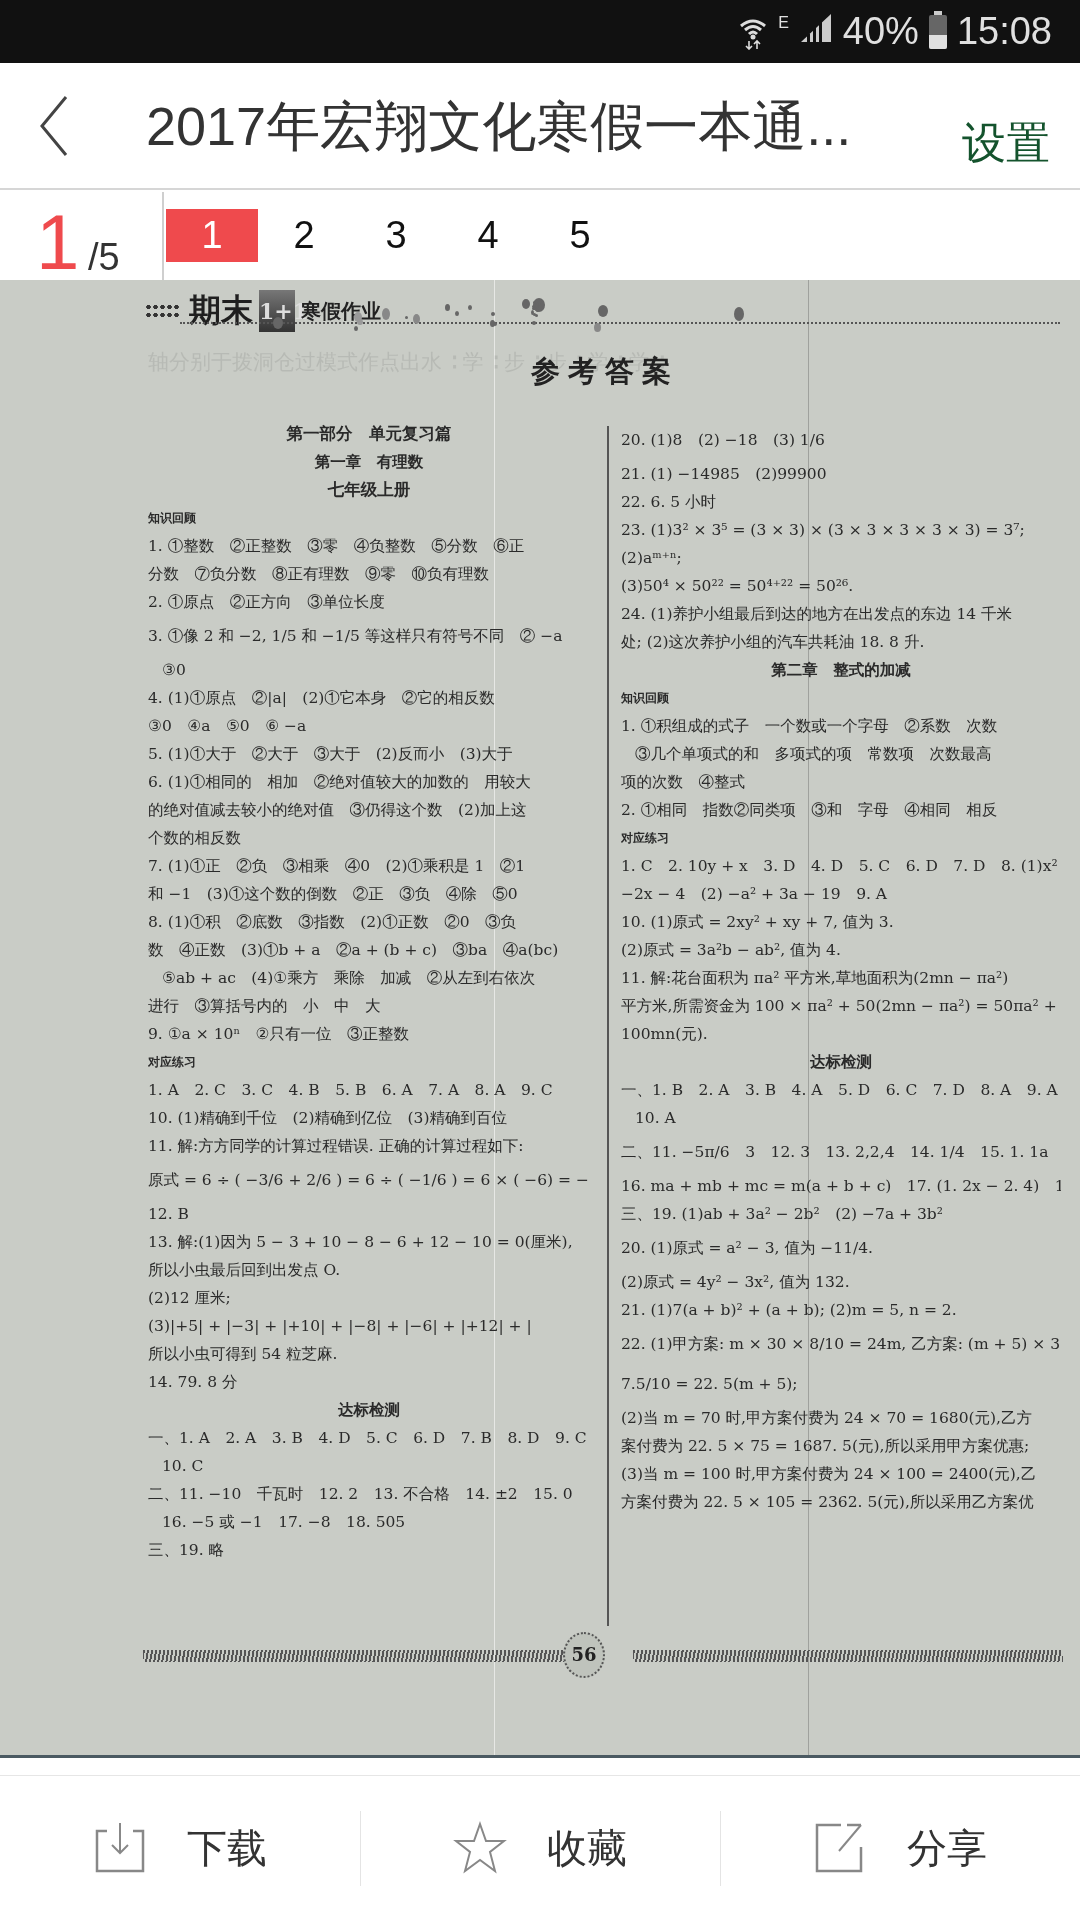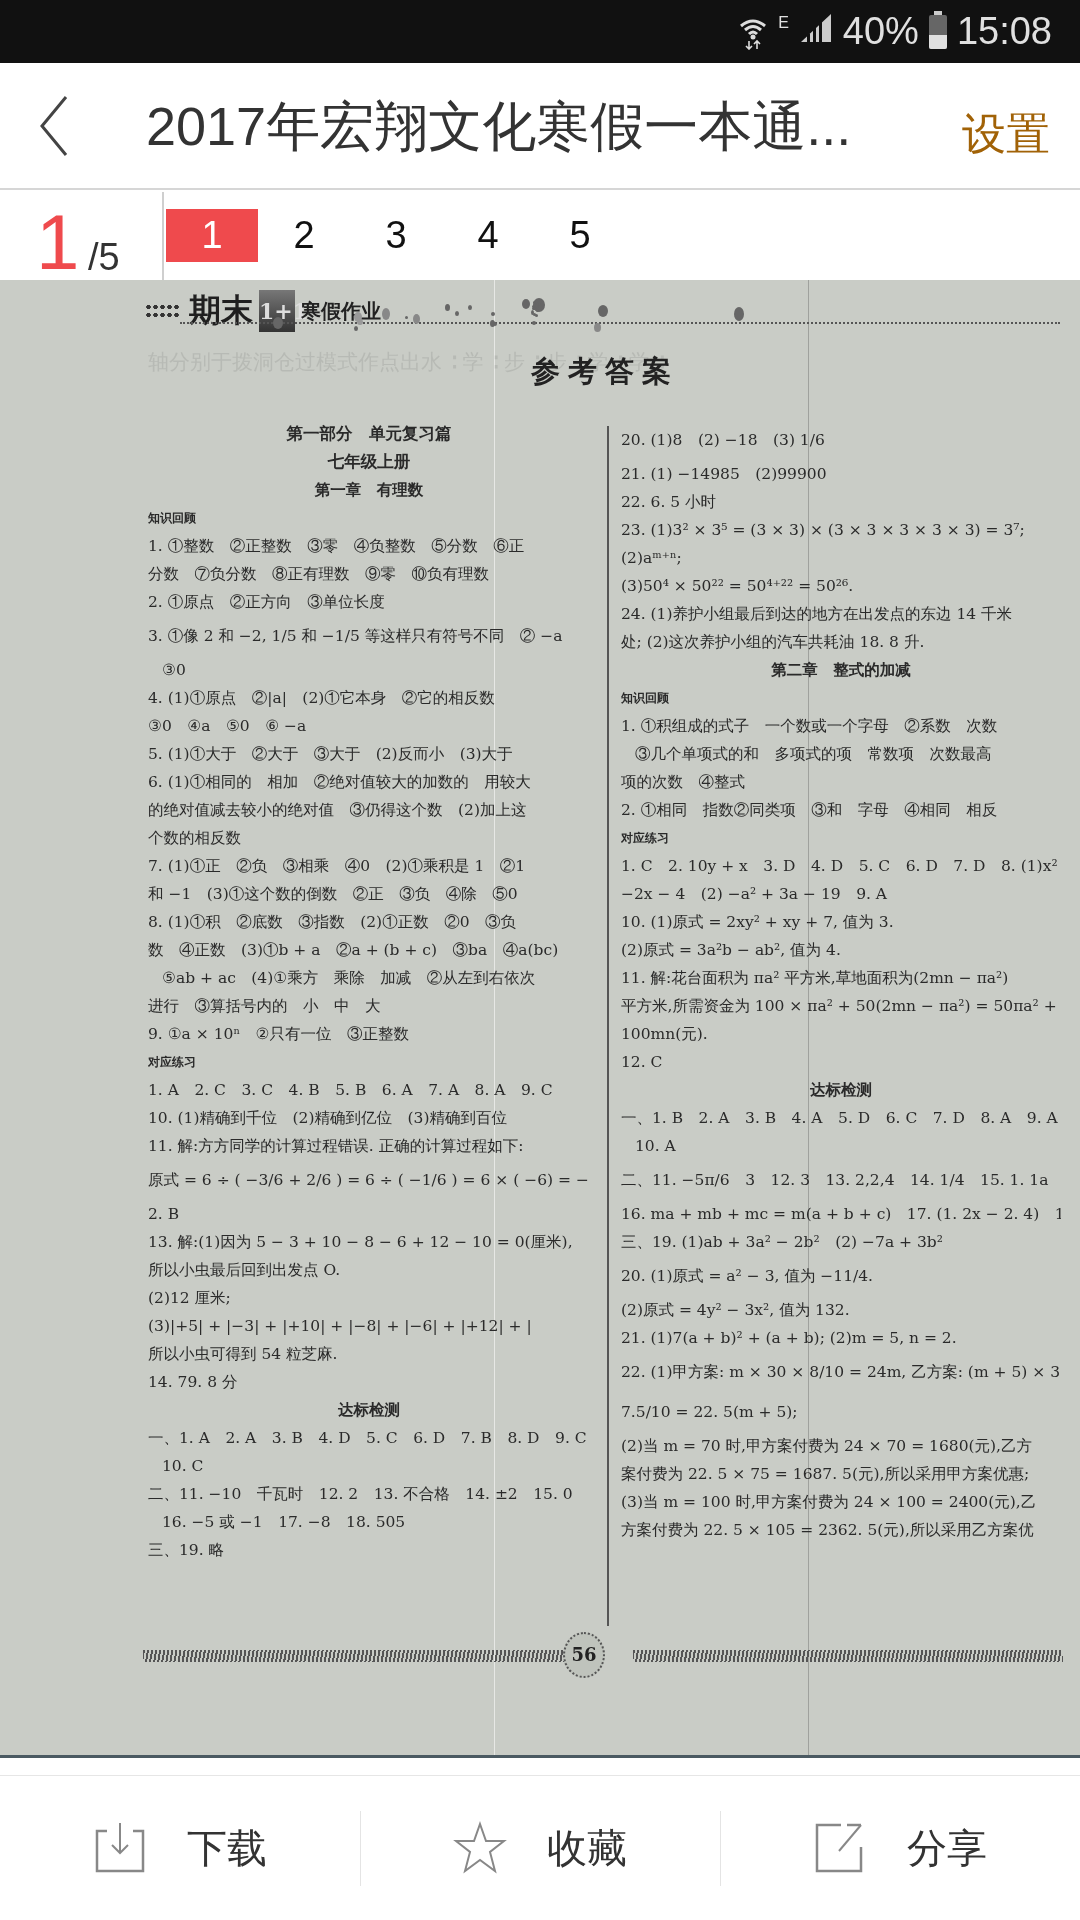--- a/index.html
+++ b/index.html
@@ -16,21 +16,21 @@
   .signal-icon svg { width: 34px; height: 32px; }
   .battery-icon { width: 18px; height: 34px; position: relative; border-radius: 2px; background: #666; }
   .battery-icon::before { content: ""; position: absolute; left: 5px; top: -4px; width: 8px; height: 4px; background: #ccc; }
   .battery-icon .fill { position: absolute; left: 0; bottom: 0; width: 100%; height: 40%; background: #e0e0e0; border-radius: 0 0 2px 2px; }
 
   
   .app-header { position: absolute; left: 0; top: 63px; width: 1080px; height: 127px; background: #ffffff; border-bottom: 2px solid #d6d6d6; }
   .back-btn { position: absolute; left: 20px; top: 28px; width: 70px; height: 70px; }
   .back-btn svg { width: 70px; height: 70px; }
   .title { position: absolute; left: 146px; top: 0; height: 127px; line-height: 127px; font-family: "Liberation Sans", sans-serif; font-size: 54px; color: #333333; white-space: nowrap; }
-  .settings-btn { position: absolute; right: 30px; top: 8px; height: 127px; line-height: 127px; font-size: 44px; color: #a16207; font-family: Liberation Serif, serif; }
+  .settings-btn { position: absolute; right: 30px; top: 16px; height: 127px; line-height: 127px; font-size: 44px; color: #14532d; }
 
   
   .pager { position: absolute; left: 0; top: 192px; width: 1080px; height: 88px; background: #ffffff; }
   .page-count { position: absolute; left: 0; top: 0; width: 164px; height: 88px; border-right: 2px solid #cfcfcf; }
   .page-current { position: absolute; left: 36px; top: 10px; font-family: "Liberation Sans", sans-serif; font-size: 78px; color: #ef4a4d; line-height: 80px; }
   .page-total { position: absolute; left: 88px; top: 44px; font-family: "Liberation Sans", sans-serif; font-size: 38px; color: #333333; }
   .page-tabs { position: absolute; left: 166px; top: 17px; display: flex; }
   .page-tab { width: 92px; height: 53px; font-family: "Liberation Sans", sans-serif; font-size: 38px; line-height: 53px; text-align: center; color: #111; }
   .page-tab.active { background: #ef4a4d; color: #ffffff; }
 
@@ -187,22 +187,22 @@
   <div class="deco-dot" style="left:535px; top:24px; width:3px; height:3px;"></div>
   <div class="deco-dot" style="left:536px; top:23px; width:3px; height:3px;"></div>
   <div class="deco-dot" style="left:535px; top:25px; width:3px; height:3px;"></div>
 
   <div class="doc-title">参考答案</div>
 
   <div class="col-divider"></div>
 
   <div class="col col-left" id="col-left">
       <div class="line h-center h-part">第一部分　单元复习篇</div>
+      <div class="line h-center">第一章　有理数</div>
       <div class="line h-center h-part">七年级上册</div>
-      <div class="line h-center">第一章　有理数</div>
       <div class="line h-sub">知识回顾</div>
       <div class="line">1. ①整数　②正整数　③零　④负整数　⑤分数　⑥正</div>
       <div class="line">分数　⑦负分数　⑧正有理数　⑨零　⑩负有理数</div>
       <div class="line">2. ①原点　②正方向　③单位长度</div>
       <div class="line tall">3. ①像 2 和 −2, 1/5 和 −1/5 等这样只有符号不同　② −a</div>
       <div class="line indent">③0</div>
       <div class="line">4. (1)①原点　②|a|　(2)①它本身　②它的相反数</div>
       <div class="line">③0　④a　⑤0　⑥ −a</div>
       <div class="line">5. (1)①大于　②大于　③大于　(2)反而小　(3)大于</div>
       <div class="line">6. (1)①相同的　相加　②绝对值较大的加数的　用较大</div>
@@ -213,21 +213,21 @@
       <div class="line">8. (1)①积　②底数　③指数　(2)①正数　②0　③负</div>
       <div class="line">数　④正数　(3)①b + a　②a + (b + c)　③ba　④a(bc)</div>
       <div class="line indent">⑤ab + ac　(4)①乘方　乘除　加减　②从左到右依次</div>
       <div class="line">进行　③算括号内的　小　中　大</div>
       <div class="line">9. ①a × 10ⁿ　②只有一位　③正整数</div>
       <div class="line h-sub">对应练习</div>
       <div class="line">1. A　2. C　3. C　4. B　5. B　6. A　7. A　8. A　9. C</div>
       <div class="line">10. (1)精确到千位　(2)精确到亿位　(3)精确到百位</div>
       <div class="line">11. 解:方方同学的计算过程错误. 正确的计算过程如下:</div>
       <div class="line tall">原式 = 6 ÷ ( −3/6 + 2/6 ) = 6 ÷ ( −1/6 ) = 6 × ( −6) = −36.</div>
-      <div class="line">2. B</div>
+      <div class="line">12. B</div>
       <div class="line">13. 解:(1)因为 5 − 3 + 10 − 8 − 6 + 12 − 10 = 0(厘米),</div>
       <div class="line">所以小虫最后回到出发点 O.</div>
       <div class="line">(2)12 厘米;</div>
       <div class="line">(3)|+5| + |−3| + |+10| + |−8| + |−6| + |+12| + |</div>
       <div class="line">所以小虫可得到 54 粒芝麻.</div>
       <div class="line">14. 79. 8 分</div>
       <div class="line h-center">达标检测</div>
       <div class="line">一、1. A　2. A　3. B　4. D　5. C　6. D　7. B　8. D　9. C</div>
       <div class="line indent">10. C</div>
       <div class="line">二、11. −10　千瓦时　12. 2　13. 不合格　14. ±2　15. 0</div>
@@ -250,21 +250,20 @@
       <div class="line">项的次数　④整式</div>
       <div class="line">2. ①相同　指数②同类项　③和　字母　④相同　相反</div>
       <div class="line h-sub">对应练习</div>
       <div class="line">1. C　2. 10y + x　3. D　4. D　5. C　6. D　7. D　8. (1)x²</div>
       <div class="line">−2x − 4　(2) −a² + 3a − 19　9. A</div>
       <div class="line">10. (1)原式 = 2xy² + xy + 7, 值为 3.</div>
       <div class="line">(2)原式 = 3a²b − ab², 值为 4.</div>
       <div class="line">11. 解:花台面积为 πa² 平方米,草地面积为(2mn − πa²)</div>
       <div class="line">平方米,所需资金为 100 × πa² + 50(2mn − πa²) = 50πa² +</div>
       <div class="line">100mn(元).</div>
-      <div class="line">12. C</div>
       <div class="line h-center">达标检测</div>
       <div class="line">一、1. B　2. A　3. B　4. A　5. D　6. C　7. D　8. A　9. A</div>
       <div class="line indent">10. A</div>
       <div class="line tall">二、11. −5π/6　3　12. 3　13. 2,2,4　14. 1/4　15. 1. 1a</div>
       <div class="line">16. ma + mb + mc = m(a + b + c)　17. (1. 2x − 2. 4)　18. 4</div>
       <div class="line">三、19. (1)ab + 3a² − 2b²　(2) −7a + 3b²</div>
       <div class="line tall">20. (1)原式 = a² − 3, 值为 −11/4.</div>
       <div class="line">(2)原式 = 4y² − 3x², 值为 132.</div>
       <div class="line">21. (1)7(a + b)² + (a + b); (2)m = 5, n = 2.</div>
       <div class="line tall">22. (1)甲方案: m × 30 × 8/10 = 24m, 乙方案: (m + 5) × 30 ×</div>

